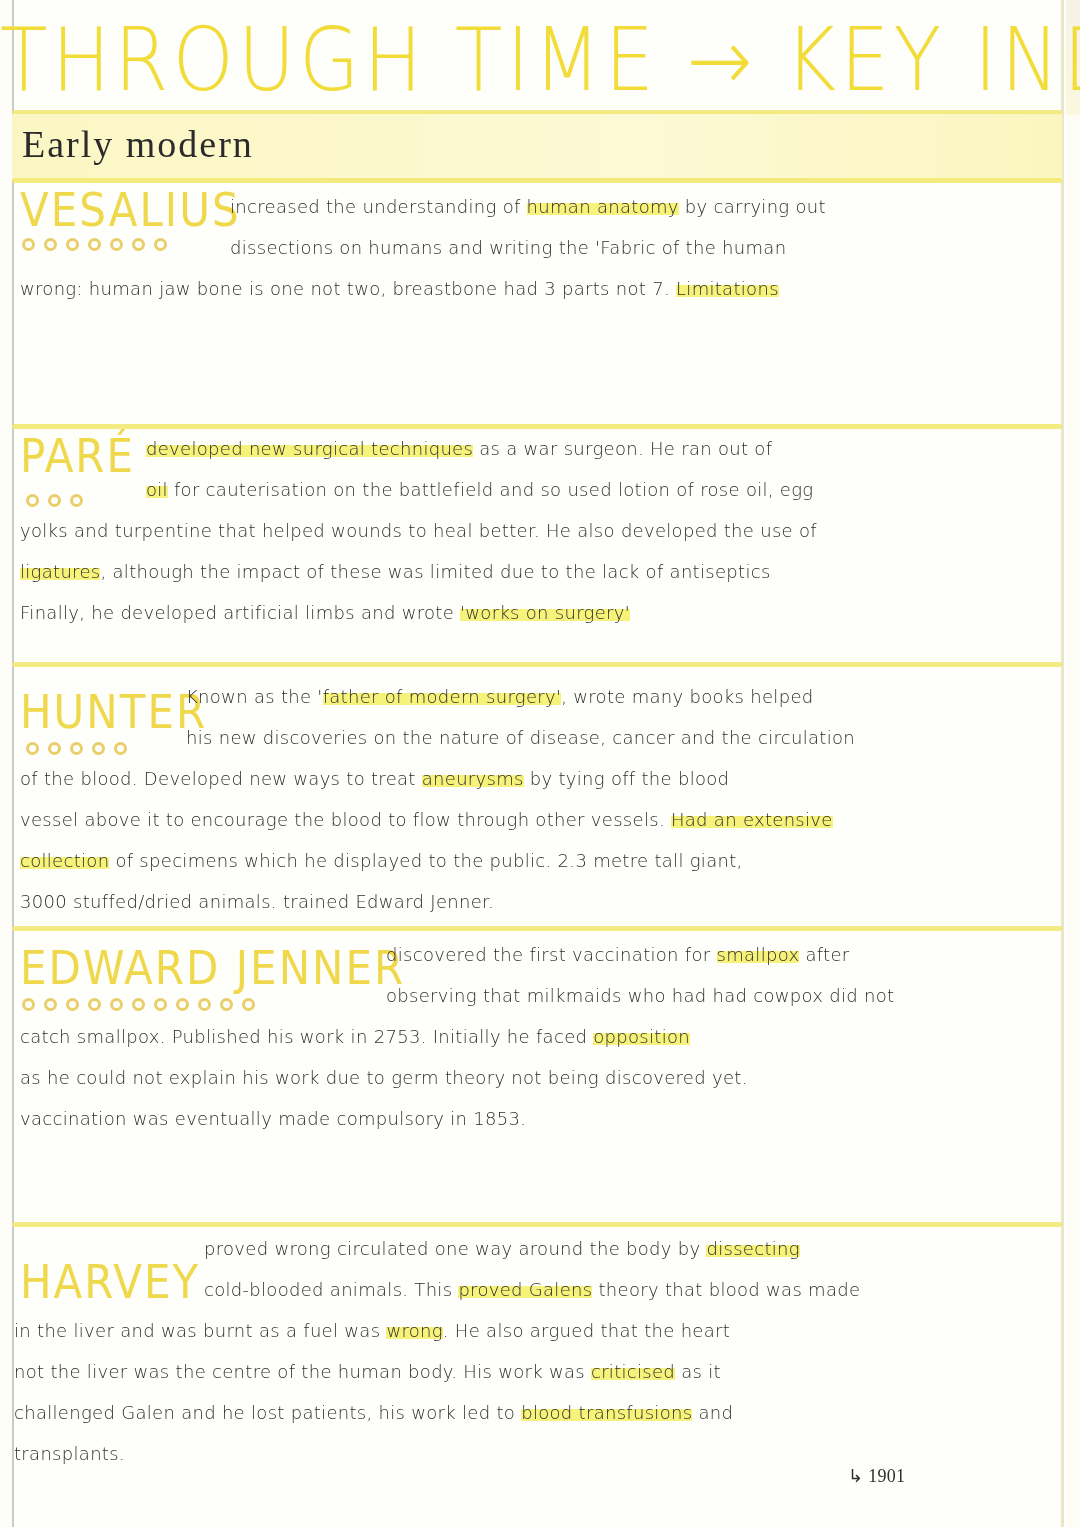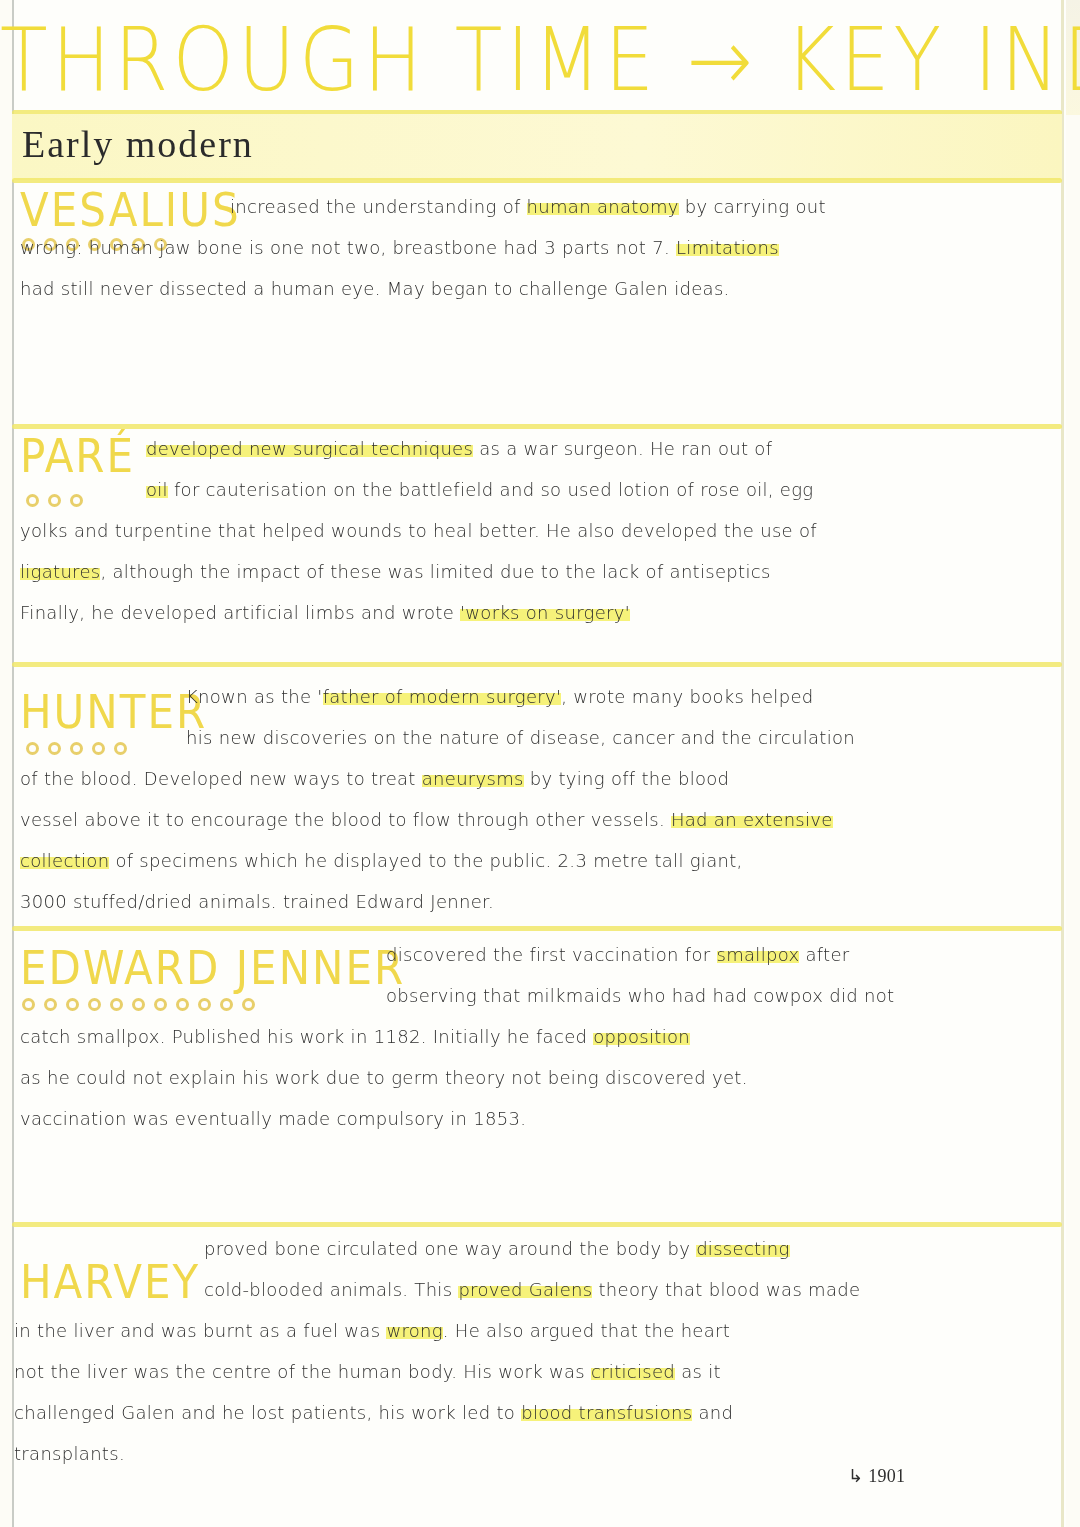--- a/index.html
+++ b/index.html
@@ -36,22 +36,22 @@
     <span class="dot"></span>
     <span class="dot"></span>
     <span class="dot"></span>
     <span class="dot"></span>
     <span class="dot"></span>
     <span class="dot"></span>
     <span class="dot"></span>
   </div>
 <div class="body" id="s0" style="left:20px;top:186px;">
     <p style="padding-left: 210px;"><span>increased the understanding of </span><span class="hl">human anatomy</span><span> by carrying out</span></p>
+    <p style="padding-left: 210px;"><span>dissections on humans and writing the 'Fabric of the human</span></p>
     <p><span>wrong: human jaw bone is one not two, breastbone had 3 parts not 7. </span><span class="hl">Limitations</span></p>
-    <p><span>had still never dissected a human eye. May began to challenge Galen ideas.</span></p>
   </div>
 <div class="hline" style="top:424px;"></div>
 
 <div class="name" style="left:20px;top:432px;">PARÉ</div>
 <div class="dots" style="left:26px;top:494px;">
     <span class="dot"></span>
     <span class="dot"></span>
     <span class="dot"></span>
   </div>
 <div class="body" id="s1" style="left:20px;top:428px;">
@@ -91,28 +91,28 @@
     <span class="dot"></span>
     <span class="dot"></span>
     <span class="dot"></span>
     <span class="dot"></span>
     <span class="dot"></span>
     <span class="dot"></span>
   </div>
 <div class="body" id="s3" style="left:20px;top:934px;">
     <p style="padding-left: 366px;"><span>discovered the first vaccination for </span><span class="hl">smallpox</span><span> after</span></p>
     <p style="padding-left: 366px;"><span>observing that milkmaids who had had cowpox did not</span></p>
-    <p><span>catch smallpox. Published his work in 1182. Initially he faced </span><span class="hl">opposition</span></p>
+    <p><span>catch smallpox. Published his work in 2753. Initially he faced </span><span class="hl">opposition</span></p>
     <p><span>as he could not explain his work due to germ theory not being discovered yet.</span></p>
     <p><span>vaccination was eventually made compulsory in 1853.</span></p>
   </div>
 <div class="hline" style="top:1222px;"></div>
 
 <div class="name" style="left:20px;top:1258px;">HARVEY</div>
 <div class="body" id="s4" style="left:14px;top:1228px;">
-    <p style="padding-left: 190px;"><span>proved bone circulated one way around the body by </span><span class="hl">dissecting</span></p>
+    <p style="padding-left: 190px;"><span>proved wrong circulated one way around the body by </span><span class="hl">dissecting</span></p>
     <p style="padding-left: 190px;"><span>cold-blooded animals. This </span><span class="hl">proved Galens</span><span> theory that blood was made</span></p>
     <p><span>in the liver and was burnt as a fuel was </span><span class="hl">wrong</span><span>. He also argued that the heart</span></p>
     <p><span>not the liver was the centre of the human body. His work was </span><span class="hl">criticised</span><span> as it</span></p>
     <p><span>challenged Galen and he lost patients, his work led to </span><span class="hl">blood transfusions</span><span> and</span></p>
     <p><span>transplants.</span></p>
   </div>
 <div class="body" style="left:848px;top:1456px;font-family:Liberation Serif, serif;">↳ 1901</div>
 
 </body></html>

